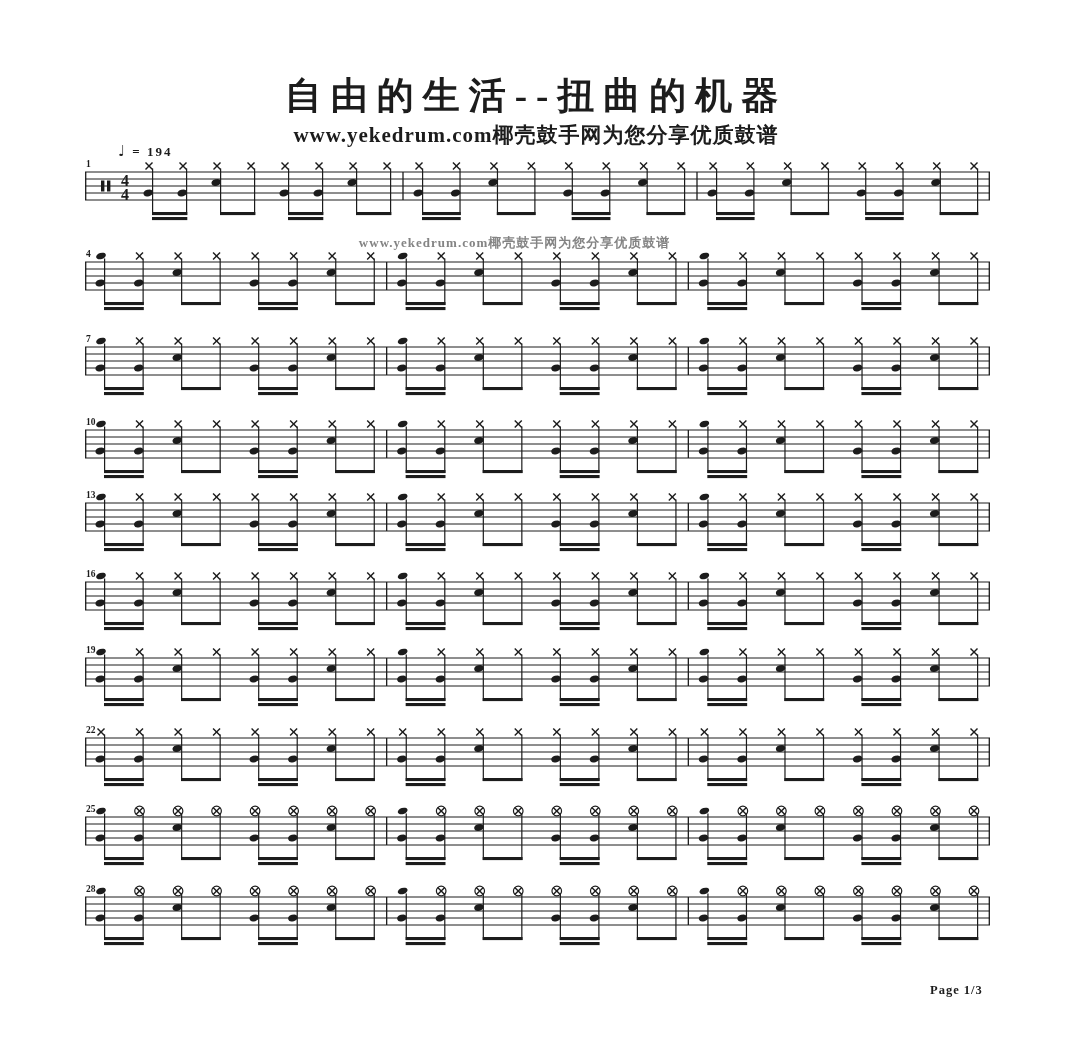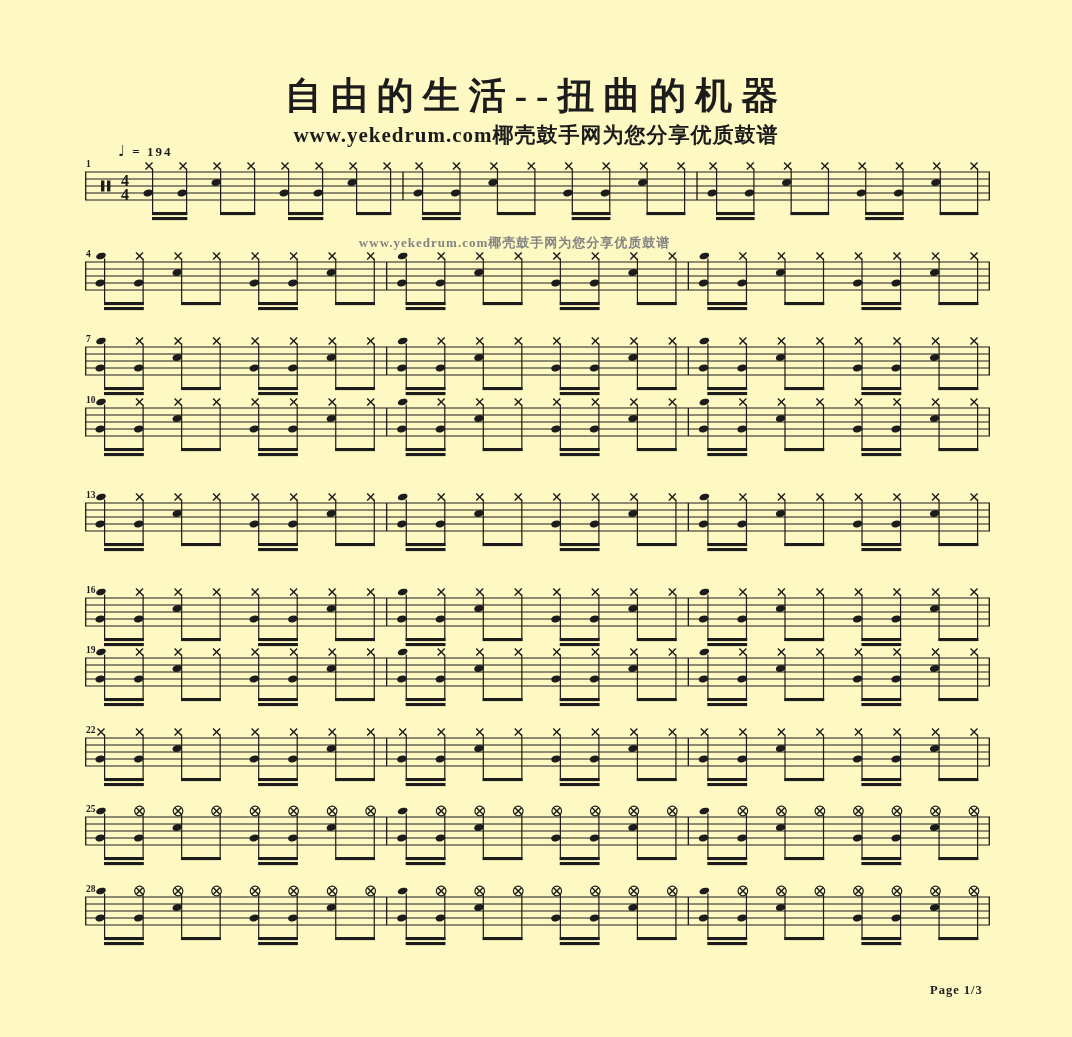--- a/index.html
+++ b/index.html
@@ -1,20 +1,20 @@
 <!DOCTYPE html>
 <html><head>
 <meta charset="utf-8">
 <style>
   html,body{margin:0;padding:0;background:#e8e8e8;}
   .page{
     position:relative;
     width:1072px;height:1037px;
     margin:0 auto;
-    background:#fef9c3;
+    background:#ffffff;
     font-family:"Liberation Serif", serif;
     color:#1c1c1c;
     overflow:hidden;
   }
   .title{
     position:absolute;top:76px;left:0;width:100%;
     text-align:center;
     font-size:37px;font-weight:bold;
     letter-spacing:9px;
     line-height:1.1;
@@ -439,21 +439,21 @@
             <line x1="892.6" y1="10.5" x2="892.6" y2="57" stroke="#1c1c1c" stroke-width="1.2"></line>
             <rect x="622.3333333333334" y="54" width="39.82380952380959" height="3.1" fill="#1c1c1c"></rect>
             <rect x="622.3333333333334" y="59" width="39.82380952380959" height="3.1" fill="#1c1c1c"></rect>
             <rect x="699.3809523809524" y="54" width="39.82380952380959" height="3.1" fill="#1c1c1c"></rect>
             <rect x="776.4285714285714" y="54" width="39.82380952380959" height="3.1" fill="#1c1c1c"></rect>
             <rect x="776.4285714285714" y="59" width="39.82380952380959" height="3.1" fill="#1c1c1c"></rect>
             <rect x="853.4761904761905" y="54" width="39.82380952380959" height="3.1" fill="#1c1c1c"></rect>
           </g>
         </svg>
       </div>
-      <div class="system" style="top: 394px;">
+      <div class="system" style="top: 416px;">
         <svg viewBox="0 0 905 74" xmlns="http://www.w3.org/2000/svg">
           <line x1="0" y1="14" x2="905" y2="14" stroke="#1c1c1c" stroke-width="1"></line>
           <line x1="0" y1="21" x2="905" y2="21" stroke="#1c1c1c" stroke-width="1"></line>
           <line x1="0" y1="28" x2="905" y2="28" stroke="#1c1c1c" stroke-width="1"></line>
           <line x1="0" y1="35" x2="905" y2="35" stroke="#1c1c1c" stroke-width="1"></line>
           <line x1="0" y1="42" x2="905" y2="42" stroke="#1c1c1c" stroke-width="1"></line>
           <line x1="0.7" y1="14" x2="0.7" y2="42" stroke="#1c1c1c" stroke-width="1.3"></line>
           <line x1="301.6666666666667" y1="14" x2="301.6666666666667" y2="42" stroke="#1c1c1c" stroke-width="1.3"></line>
           <line x1="603.3333333333334" y1="14" x2="603.3333333333334" y2="42" stroke="#1c1c1c" stroke-width="1.3"></line>
           <line x1="904.3" y1="14" x2="904.3" y2="42" stroke="#1c1c1c" stroke-width="1.3"></line>
@@ -689,21 +689,21 @@
             <line x1="892.6" y1="10.5" x2="892.6" y2="57" stroke="#1c1c1c" stroke-width="1.2"></line>
             <rect x="622.3333333333334" y="54" width="39.82380952380959" height="3.1" fill="#1c1c1c"></rect>
             <rect x="622.3333333333334" y="59" width="39.82380952380959" height="3.1" fill="#1c1c1c"></rect>
             <rect x="699.3809523809524" y="54" width="39.82380952380959" height="3.1" fill="#1c1c1c"></rect>
             <rect x="776.4285714285714" y="54" width="39.82380952380959" height="3.1" fill="#1c1c1c"></rect>
             <rect x="776.4285714285714" y="59" width="39.82380952380959" height="3.1" fill="#1c1c1c"></rect>
             <rect x="853.4761904761905" y="54" width="39.82380952380959" height="3.1" fill="#1c1c1c"></rect>
           </g>
         </svg>
       </div>
-      <div class="system" style="top: 584px; text-align: center;">
+      <div class="system" style="top: 568px; text-align: center;">
         <svg viewBox="0 0 905 74" xmlns="http://www.w3.org/2000/svg">
           <line x1="0" y1="14" x2="905" y2="14" stroke="#1c1c1c" stroke-width="1"></line>
           <line x1="0" y1="21" x2="905" y2="21" stroke="#1c1c1c" stroke-width="1"></line>
           <line x1="0" y1="28" x2="905" y2="28" stroke="#1c1c1c" stroke-width="1"></line>
           <line x1="0" y1="35" x2="905" y2="35" stroke="#1c1c1c" stroke-width="1"></line>
           <line x1="0" y1="42" x2="905" y2="42" stroke="#1c1c1c" stroke-width="1"></line>
           <line x1="0.7" y1="14" x2="0.7" y2="42" stroke="#1c1c1c" stroke-width="1.3"></line>
           <line x1="301.6666666666667" y1="14" x2="301.6666666666667" y2="42" stroke="#1c1c1c" stroke-width="1.3"></line>
           <line x1="603.3333333333334" y1="14" x2="603.3333333333334" y2="42" stroke="#1c1c1c" stroke-width="1.3"></line>
           <line x1="904.3" y1="14" x2="904.3" y2="42" stroke="#1c1c1c" stroke-width="1.3"></line>

